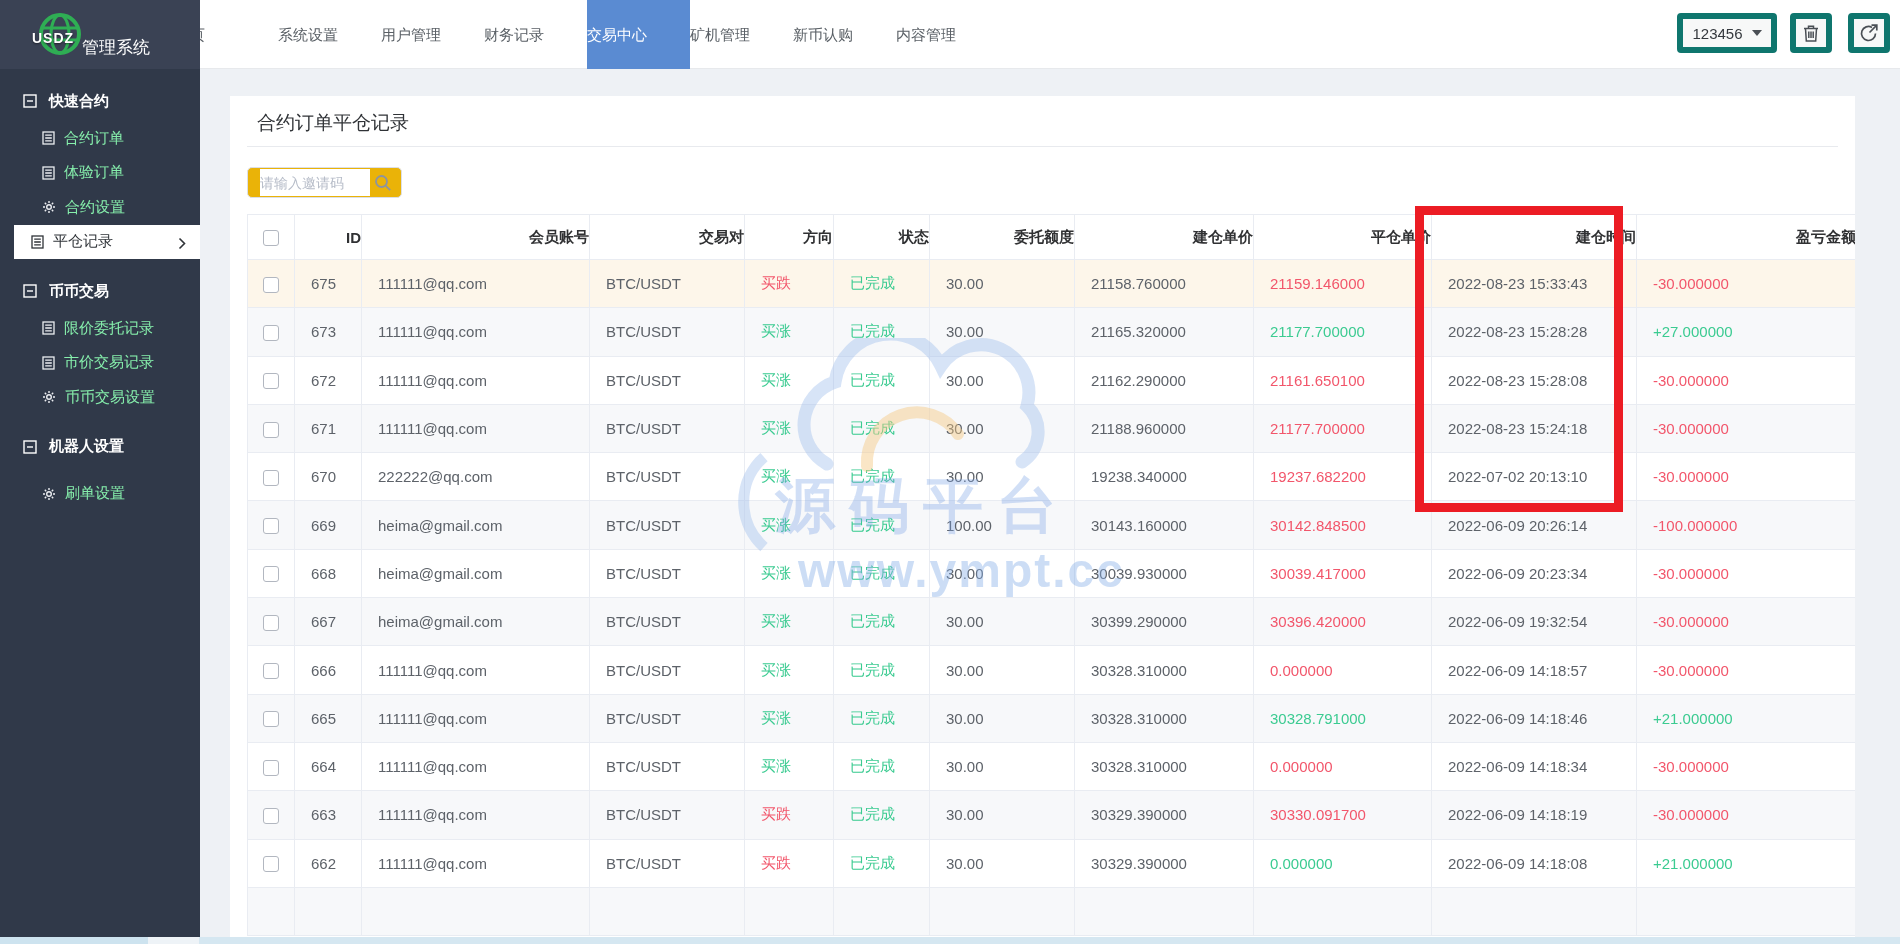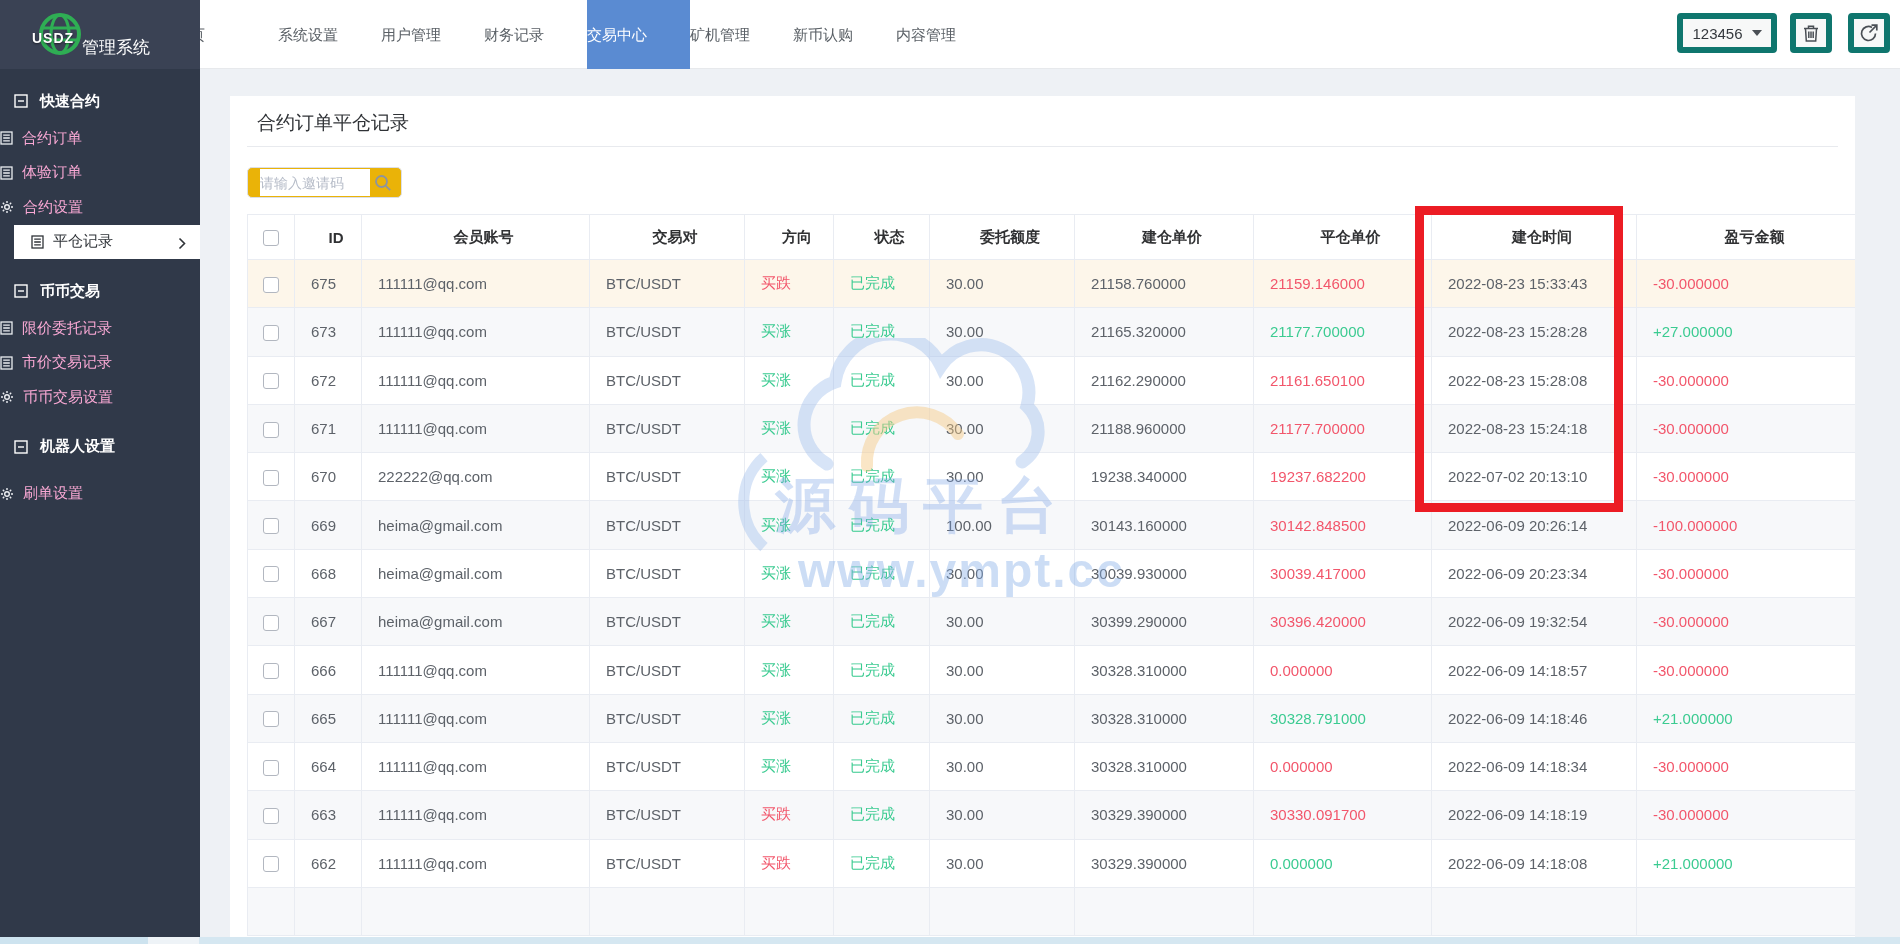--- a/index.html
+++ b/index.html
@@ -12,37 +12,37 @@
 #nav{position:absolute;left:175px;top:0;height:69px;display:flex;list-style:none}
 #nav li{width:103px;height:69px;line-height:69px;text-align:left;font-size:15px;color:#5a6066;cursor:pointer}
 #nav li.active{background:#5a8bd2;color:#fff}
 .topbtn{position:absolute;top:13px;height:40px;background:#f7f8f8;border:6px solid #0f766e;border-radius:4px;display:flex;align-items:center;justify-content:center;cursor:pointer}
 #user-dd{left:1677px;width:100px;font-size:15px;color:#35393e;gap:9px}
 .caret{width:0;height:0;border-left:5px solid transparent;border-right:5px solid transparent;border-top:6px solid #4a4f55}
 #trash-btn{left:1790px;width:42px}
 #export-btn{left:1848px;width:42px}
 #sidebar{position:absolute;left:0;top:69px;width:200px;height:875px;background:#303949;z-index:10}
 .sec{margin-top:12px}
-.sec-h{height:40px;display:flex;align-items:center;padding-left:14px;color:#fff;font-weight:bold;font-size:15px;gap:12px}
-.s-item{height:34.5px;display:flex;align-items:center;gap:9px;color:#f9a8d4;font-size:15px;cursor:pointer;position:relative}
+.sec-h{height:40px;display:flex;align-items:center;padding-left:23px;color:#fff;font-weight:bold;font-size:15px;gap:12px}
+.s-item{height:34.5px;display:flex;align-items:center;padding-left:42px;gap:9px;color:#86efac;font-size:15px;cursor:pointer;position:relative}
 .s-item.active{background:#fff;color:#2f3338;margin-left:14px;padding-left:17px}
 .s-item.active svg *{stroke:#2f3338}
 .s-item .chev{position:absolute;right:14px;top:11px}
 .sec:last-child .s-item{margin-top:10px}
 #card{position:absolute;left:230px;top:96px;width:1625px;height:848px;background:#fff;overflow:hidden;z-index:4}
 #page-title{position:absolute;left:27px;top:14px;font-size:19px;color:#303337}
 #divider{position:absolute;left:17px;top:50px;width:1591px;height:1px;background:#e8eaee}
 #search{position:absolute;left:17px;top:71px;width:155px;height:31px;border:1px solid #dcdfe6;border-radius:5px;background:#eab308}
 #search input{position:absolute;left:12px;top:1px;width:110px;height:27px;border:none;outline:none;font-size:14px;color:#606266;font-family:inherit}
 #search input::placeholder{color:#b6bcc8}
 #search .sicon{position:absolute;right:9px;top:6px}
 #tablewrap{position:absolute;left:17px;top:118px;width:1609px}
 table{border-collapse:collapse;table-layout:fixed;width:1609px}
 th,td{border:1px solid #e9ecf2;font-size:15px;overflow:hidden;white-space:nowrap}
-th{height:45px;font-weight:bold;color:#303133;text-align:center;padding-left:16px}
+th{height:45px;font-weight:bold;color:#303133;text-align:right;padding-left:16px}
 td{height:48.3px;color:#5d6269;padding-left:16px}
 th.ck,td.ck{text-align:center;padding-left:0}
 tr.stripe td{background:#f7f8fa}
 tr.cream td{background:#fdf6ea}
 .red{color:#f2566b}
 .green{color:#3bcb91}
 .cbx{display:inline-block;width:16px;height:16px;border:1px solid #b2b7c0;border-radius:3px;background:#fff;vertical-align:middle}
 #wm{position:absolute;left:0;top:0;width:1900px;height:944px;z-index:15;pointer-events:none}
 #wm .t1{position:absolute;left:775px;top:466px;font-size:60px;font-weight:bold;letter-spacing:14px;color:rgba(120,162,228,.34)}
 #wm .t2{position:absolute;left:798px;top:543px;font-size:48px;letter-spacing:2px;color:rgba(133,173,232,.42);font-weight:bold}

